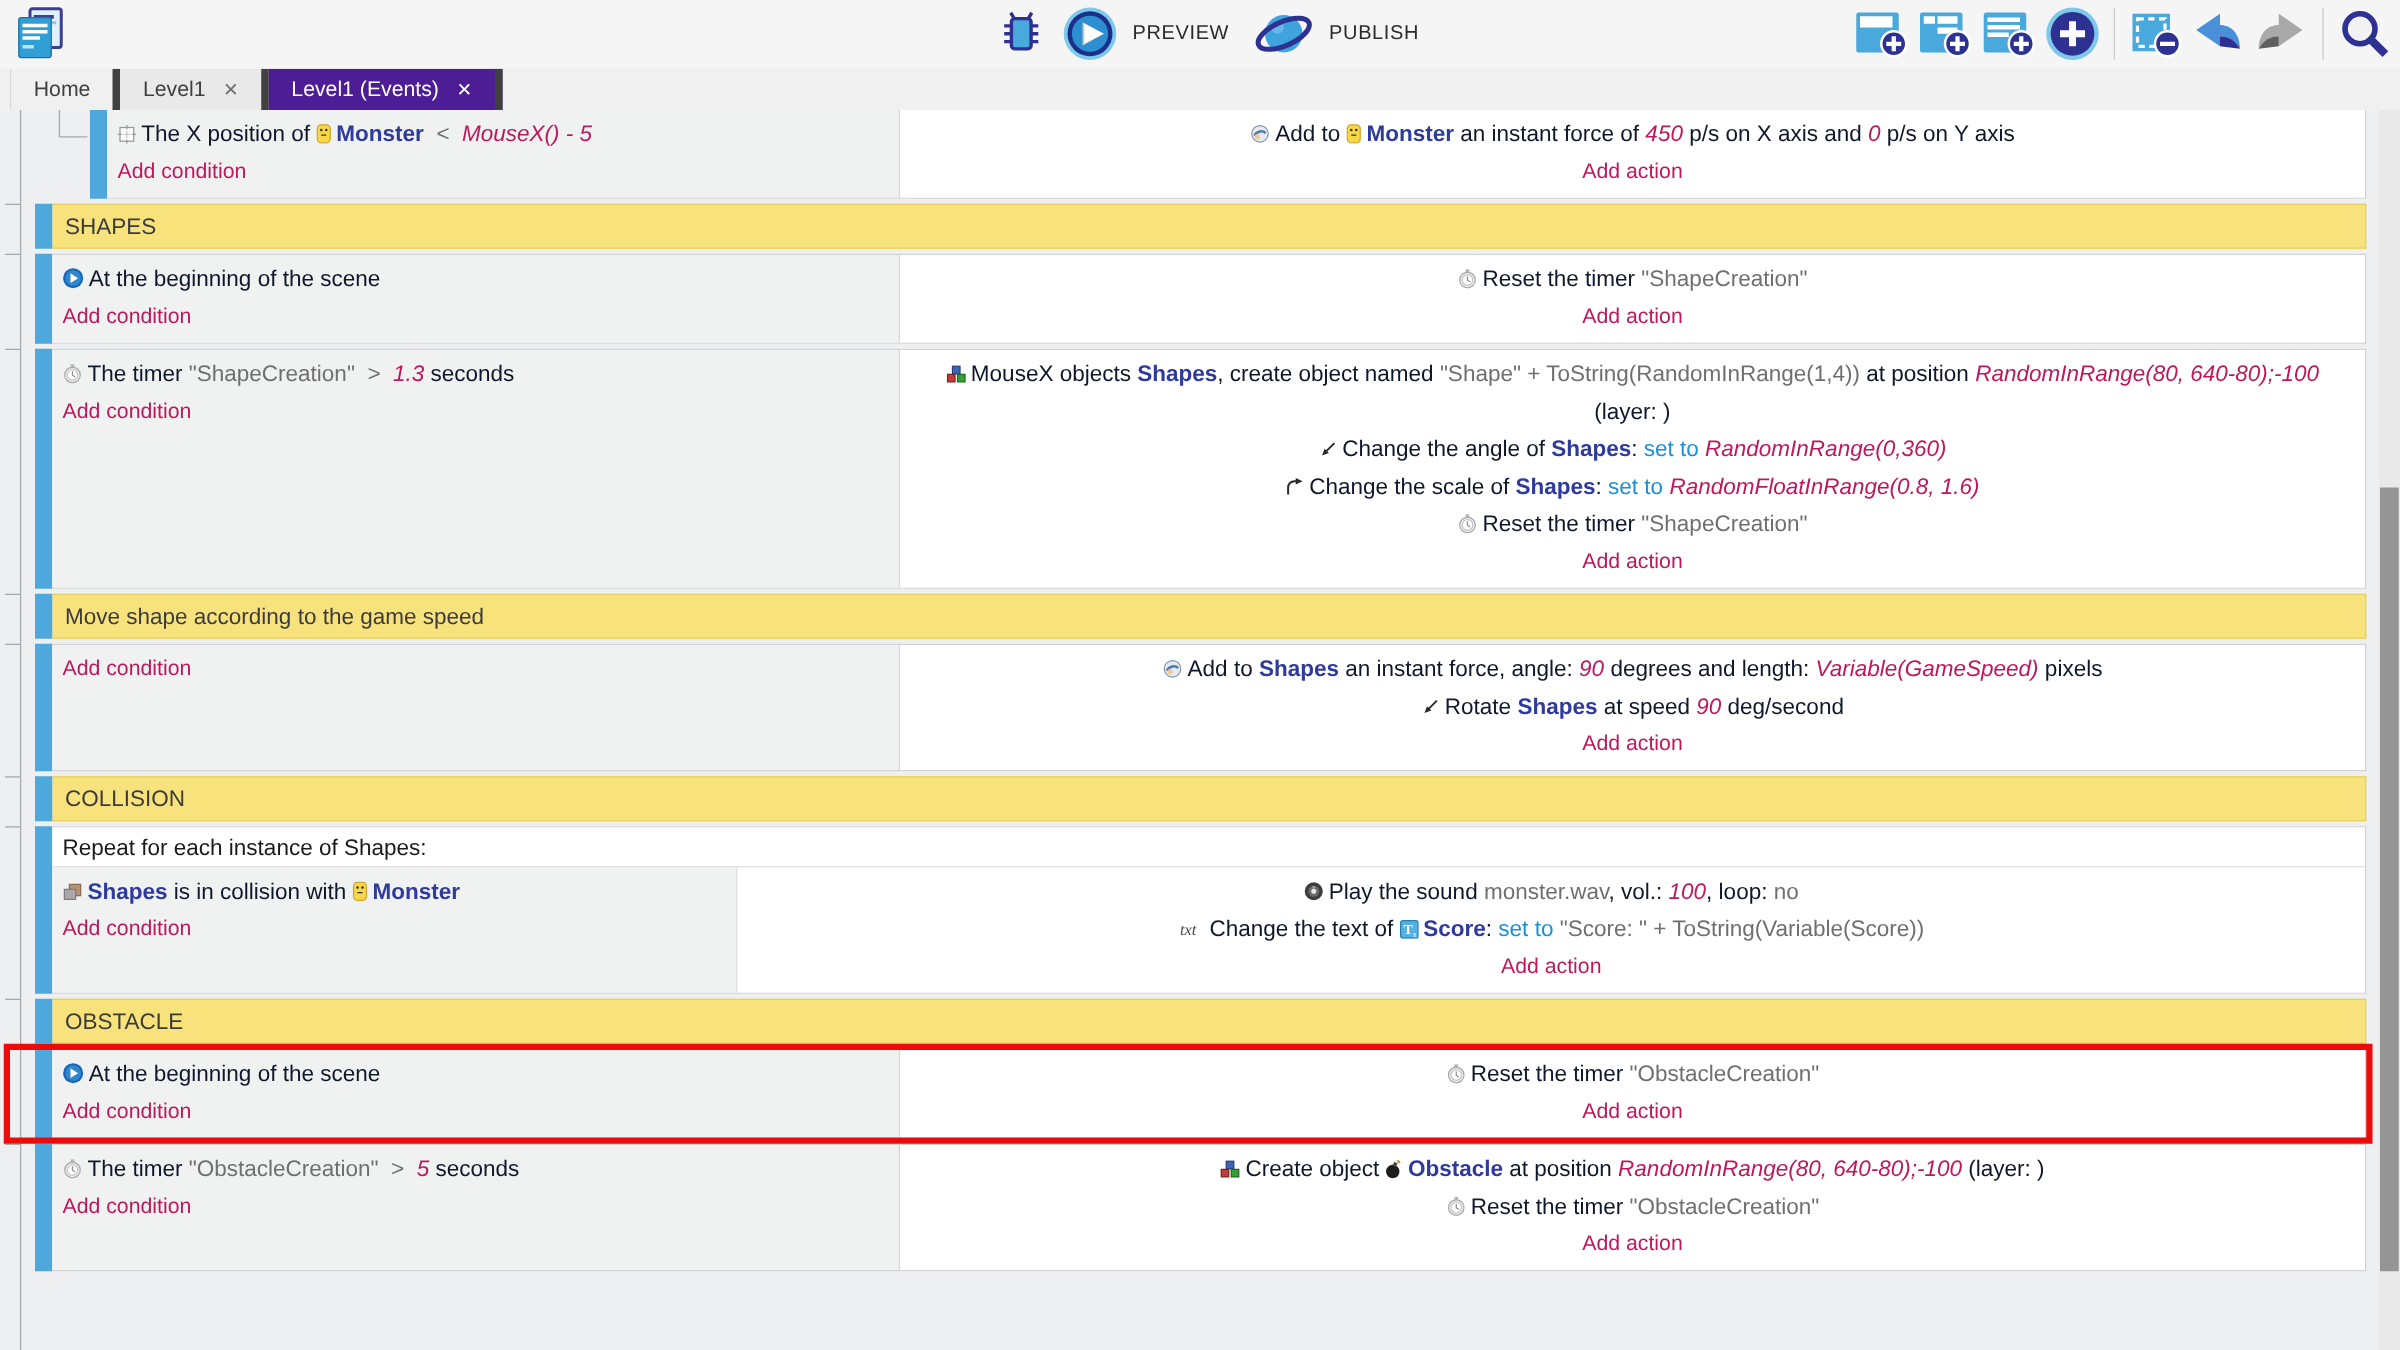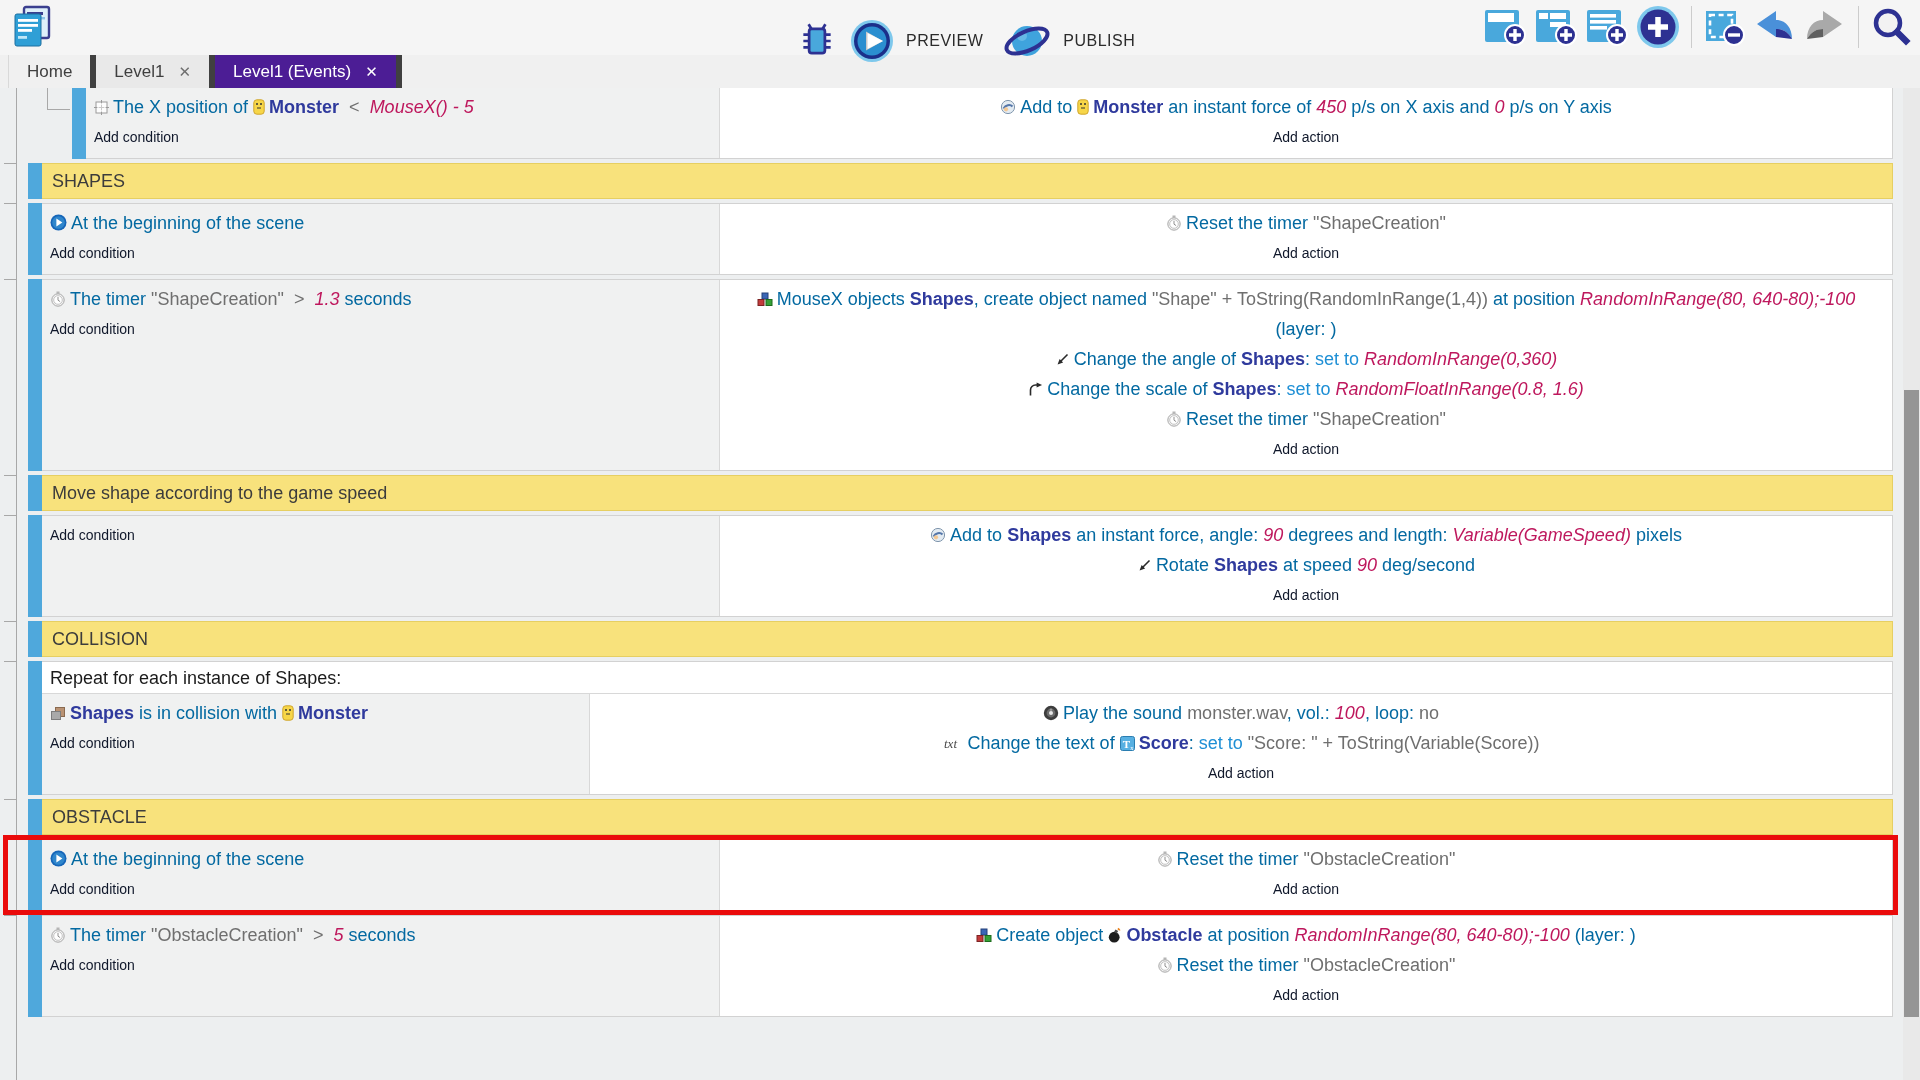--- a/index.html
+++ b/index.html
@@ -5,21 +5,21 @@
   html,body{margin:0;padding:0;}
   body{
     width:1920px;height:1080px;overflow:hidden;
     font-family:"Liberation Sans",sans-serif;
     background:#edeff0;
     -webkit-font-smoothing:antialiased;
   }
   
   .toolbar{position:relative;height:55px;background:#f5f5f5;}
   .logo{position:absolute;left:12px;top:5px;}
-  .center-tools{position:absolute;left:796px;top:19px;display:flex;align-items:center;gap:12px;}
+  .center-tools{position:absolute;left:796px;top:5px;display:flex;align-items:center;gap:12px;}
   .tool-label{font-size:16px;color:#2b2b2b;letter-spacing:.5px;}
   .right-tools{position:absolute;right:8px;top:5px;display:flex;align-items:center;gap:7px;}
   .vdiv{width:1px;height:42px;background:#cccccc;margin:0 4px;}
   .tbtn{display:flex;align-items:center;justify-content:center;cursor:pointer;}
   
   .tabbar{height:33px;background:#f0f0f0;display:flex;align-items:stretch;padding-left:8px;}
   .tab{display:flex;align-items:center;gap:14px;padding:0 18px;font-size:17px;color:#3f3f3f;background:#e9e9e9;border-right:6px solid #404040;cursor:pointer;}
   .tab.home{background:transparent;border-left:1px solid #d9d9d9;}
   .tab.active{background:#4c1d95;color:#ffffff;}
   .tab .close{font-size:15px;color:#6f6f6f;cursor:pointer;}
@@ -32,29 +32,29 @@
   .ev-block{position:relative;display:flex;margin:0 27px 4px 28px;}
   .ev-block.nested{margin-left:72px;}
   .tick{position:absolute;top:0;width:12px;height:1px;background:#a8a8a8;}
   .ev-bar{width:14px;background:#4fa8dc;flex:none;}
   .ev-body{flex:1;display:flex;flex-direction:column;border:1px solid #d2d2d2;border-left:none;background:#ffffff;min-width:0;}
   .ev-body.no-top{border-top:none;}
   .cells{display:flex;flex:1;min-width:0;}
   .cond{background:#f0f1f1;border-right:1px solid #d8d8d8;padding:4px 8px 6px;box-sizing:border-box;flex:none;}
   .act{flex:1;background:#ffffff;padding:4px 10px 6px;min-width:0;text-align:center;}
   .line{min-height:30px;line-height:30px;font-size:18px;color:#1b1b1b;white-space:pre-wrap;}
-  .ph{height:30px;line-height:30px;font-size:14px;color:#0f172a;cursor:pointer;}
+  .ph{height:30px;line-height:30px;font-size:17px;color:#be185d;cursor:pointer;}
   .group-header{flex:1;background:#f8e27c;border:1px solid #e6cf62;border-left:none;padding:0 10px;line-height:34px;font-size:18px;color:#3c3c3c;}
   .foreach{padding:3px 8px 2px;font-size:18px;line-height:26px;color:#1b1b1b;background:#ffffff;}
   .foreach + .cells{border-top:1px solid #d8d8d8;}
   .hl{position:absolute;left:-25px;right:-5px;top:-4px;bottom:-4px;border:5px solid #ea0b0b;pointer-events:none;z-index:6;}
   .scrollbar{position:absolute;right:0;top:0;width:17px;height:100%;background:#e9e9e9;z-index:4;}
   .thumb{position:absolute;left:1px;right:1px;top:302px;height:627px;background:#959595;}
   
-  .seg-plain{color:#0369a1;}
+  .seg-plain{color:#0f172a;}
   .seg-obj{color:#2f3a9d;font-weight:bold;}
   .seg-expr{color:#be185d;font-style:italic;}
   .seg-kw{color:#1e8fd5;}
   .seg-var{color:#9545c1;}
   .seg-str{color:#6f6f6f;}
   .seg-op{color:#6f6f6f;white-space:pre;}
   .icn{display:inline-block;vertical-align:-2px;margin-right:4px;line-height:0;}
 </style>
 </head>
 <body>

